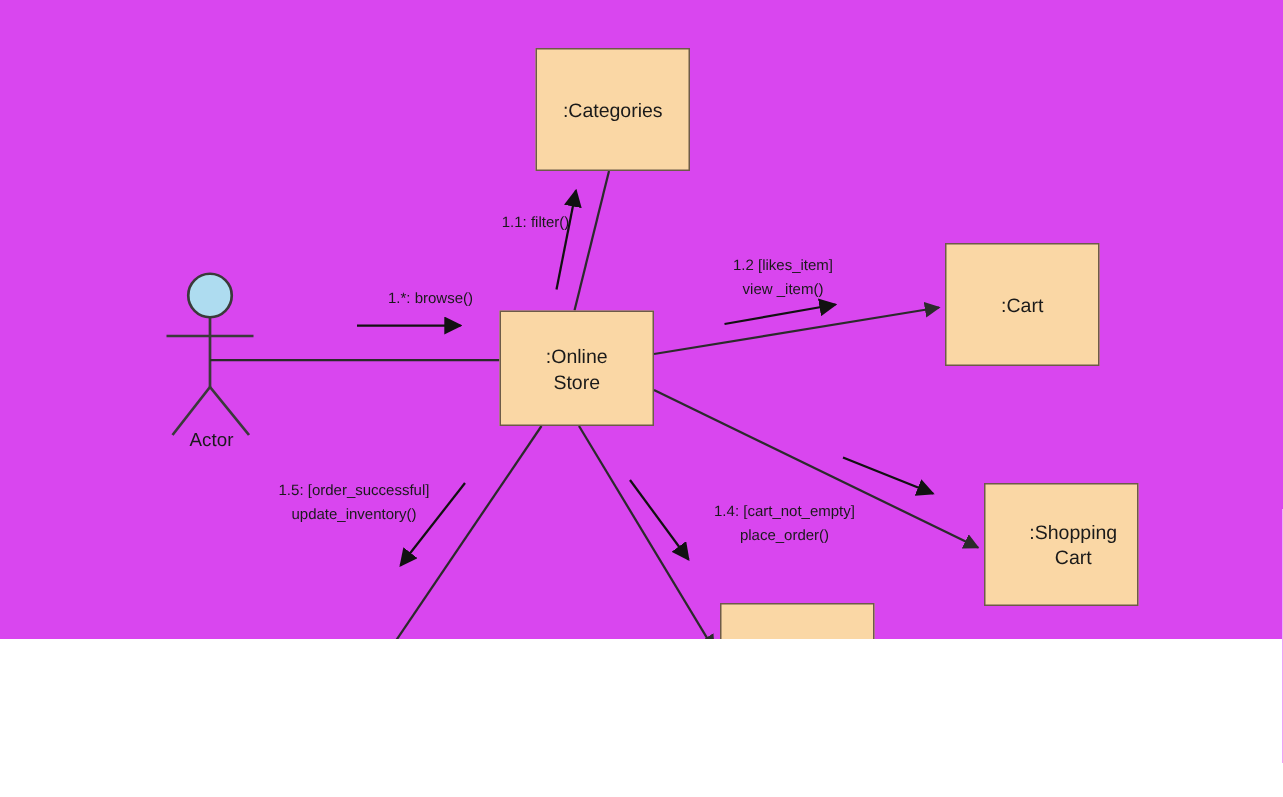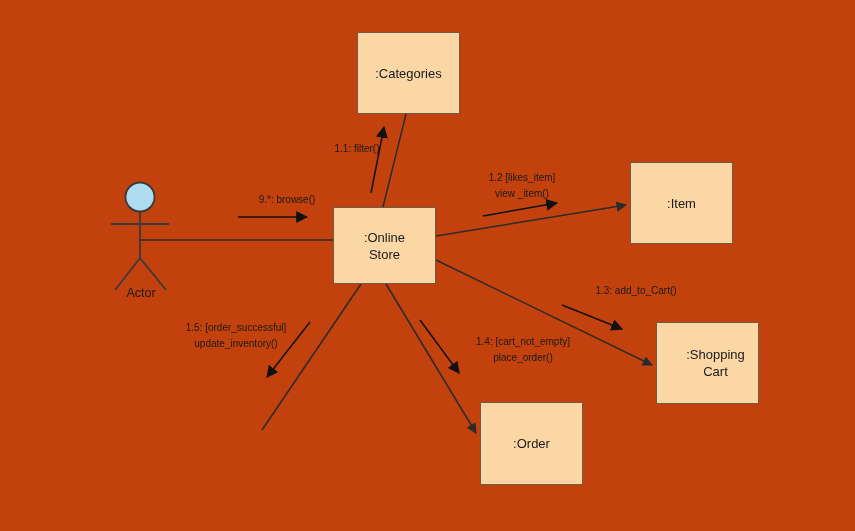--- a/index.html
+++ b/index.html
@@ -6,22 +6,22 @@
     margin: 0;
     padding: 0;
     background: #ffffff;
   }
   body {
     font-family: "Liberation Sans", sans-serif;
   }
   #canvas {
     position: relative;
     width: 855px;
-    height: 531px;
-    background: #c2410c;
+    height: 426px;
+    background: #d946ef;
     overflow: hidden;
   }
   #diagram-svg {
     position: absolute;
     left: 0;
     top: 0;
     width: 855px;
     height: 531px;
   }
   .obj-box {
@@ -107,40 +107,39 @@
   <div class="obj-box" style="left:357px; top:32px; width:103px; height:82px;">
     <span>:Categories</span>
   </div>
 
   <div class="obj-box" style="left:333px; top:207px; width:103px; height:77px;">
     <span>:Online
 Store</span>
   </div>
 
   <div class="obj-box" style="left:630px; top:162px; width:103px; height:82px;">
-    <span>:Item</span>
+    <span>:Cart</span>
   </div>
 
   <div class="obj-box" style="left:656px; top:322px; width:103px; height:82px;padding-left:16px;">
     <span>:Shopping
 Cart</span>
   </div>
 
   <div class="obj-box" style="left:480px; top:402px; width:103px; height:83px;text-align:center;">
     <span>:Order</span>
   </div>
 
 
   <div class="actor-label" style="left:110px; top:286px; width:62px;">Actor</div>
 
-  <div class="msg-label center" style="left:232px; top:192px; width:110px;">9.*: browse()</div>
+  <div class="msg-label center" style="left:232px; top:192px; width:110px;">1.*: browse()</div>
 
   <div class="msg-label center" style="left:312px; top:141px; width:90px;">1.1: filter()</div>
 
   <div class="msg-label center" style="left:462px; top:170px; width:120px;"><span>1.2 [likes_item]</span><br><span>view _item()</span></div>
 
-  <div class="msg-label center" style="left:571px; top:283px; width:130px;">1.3: add_to_Cart()</div>
 
   <div class="msg-label center" style="left:448px; top:334px; width:150px;"><span>1.4: [cart_not_empty]</span><br><span>place_order()</span></div>
 
   <div class="msg-label center" style="left:156px; top:320px; width:160px;"><span>1.5: [order_successful]</span><br><span>update_inventory()</span></div>
 
 </div>
 
 </body></html>

